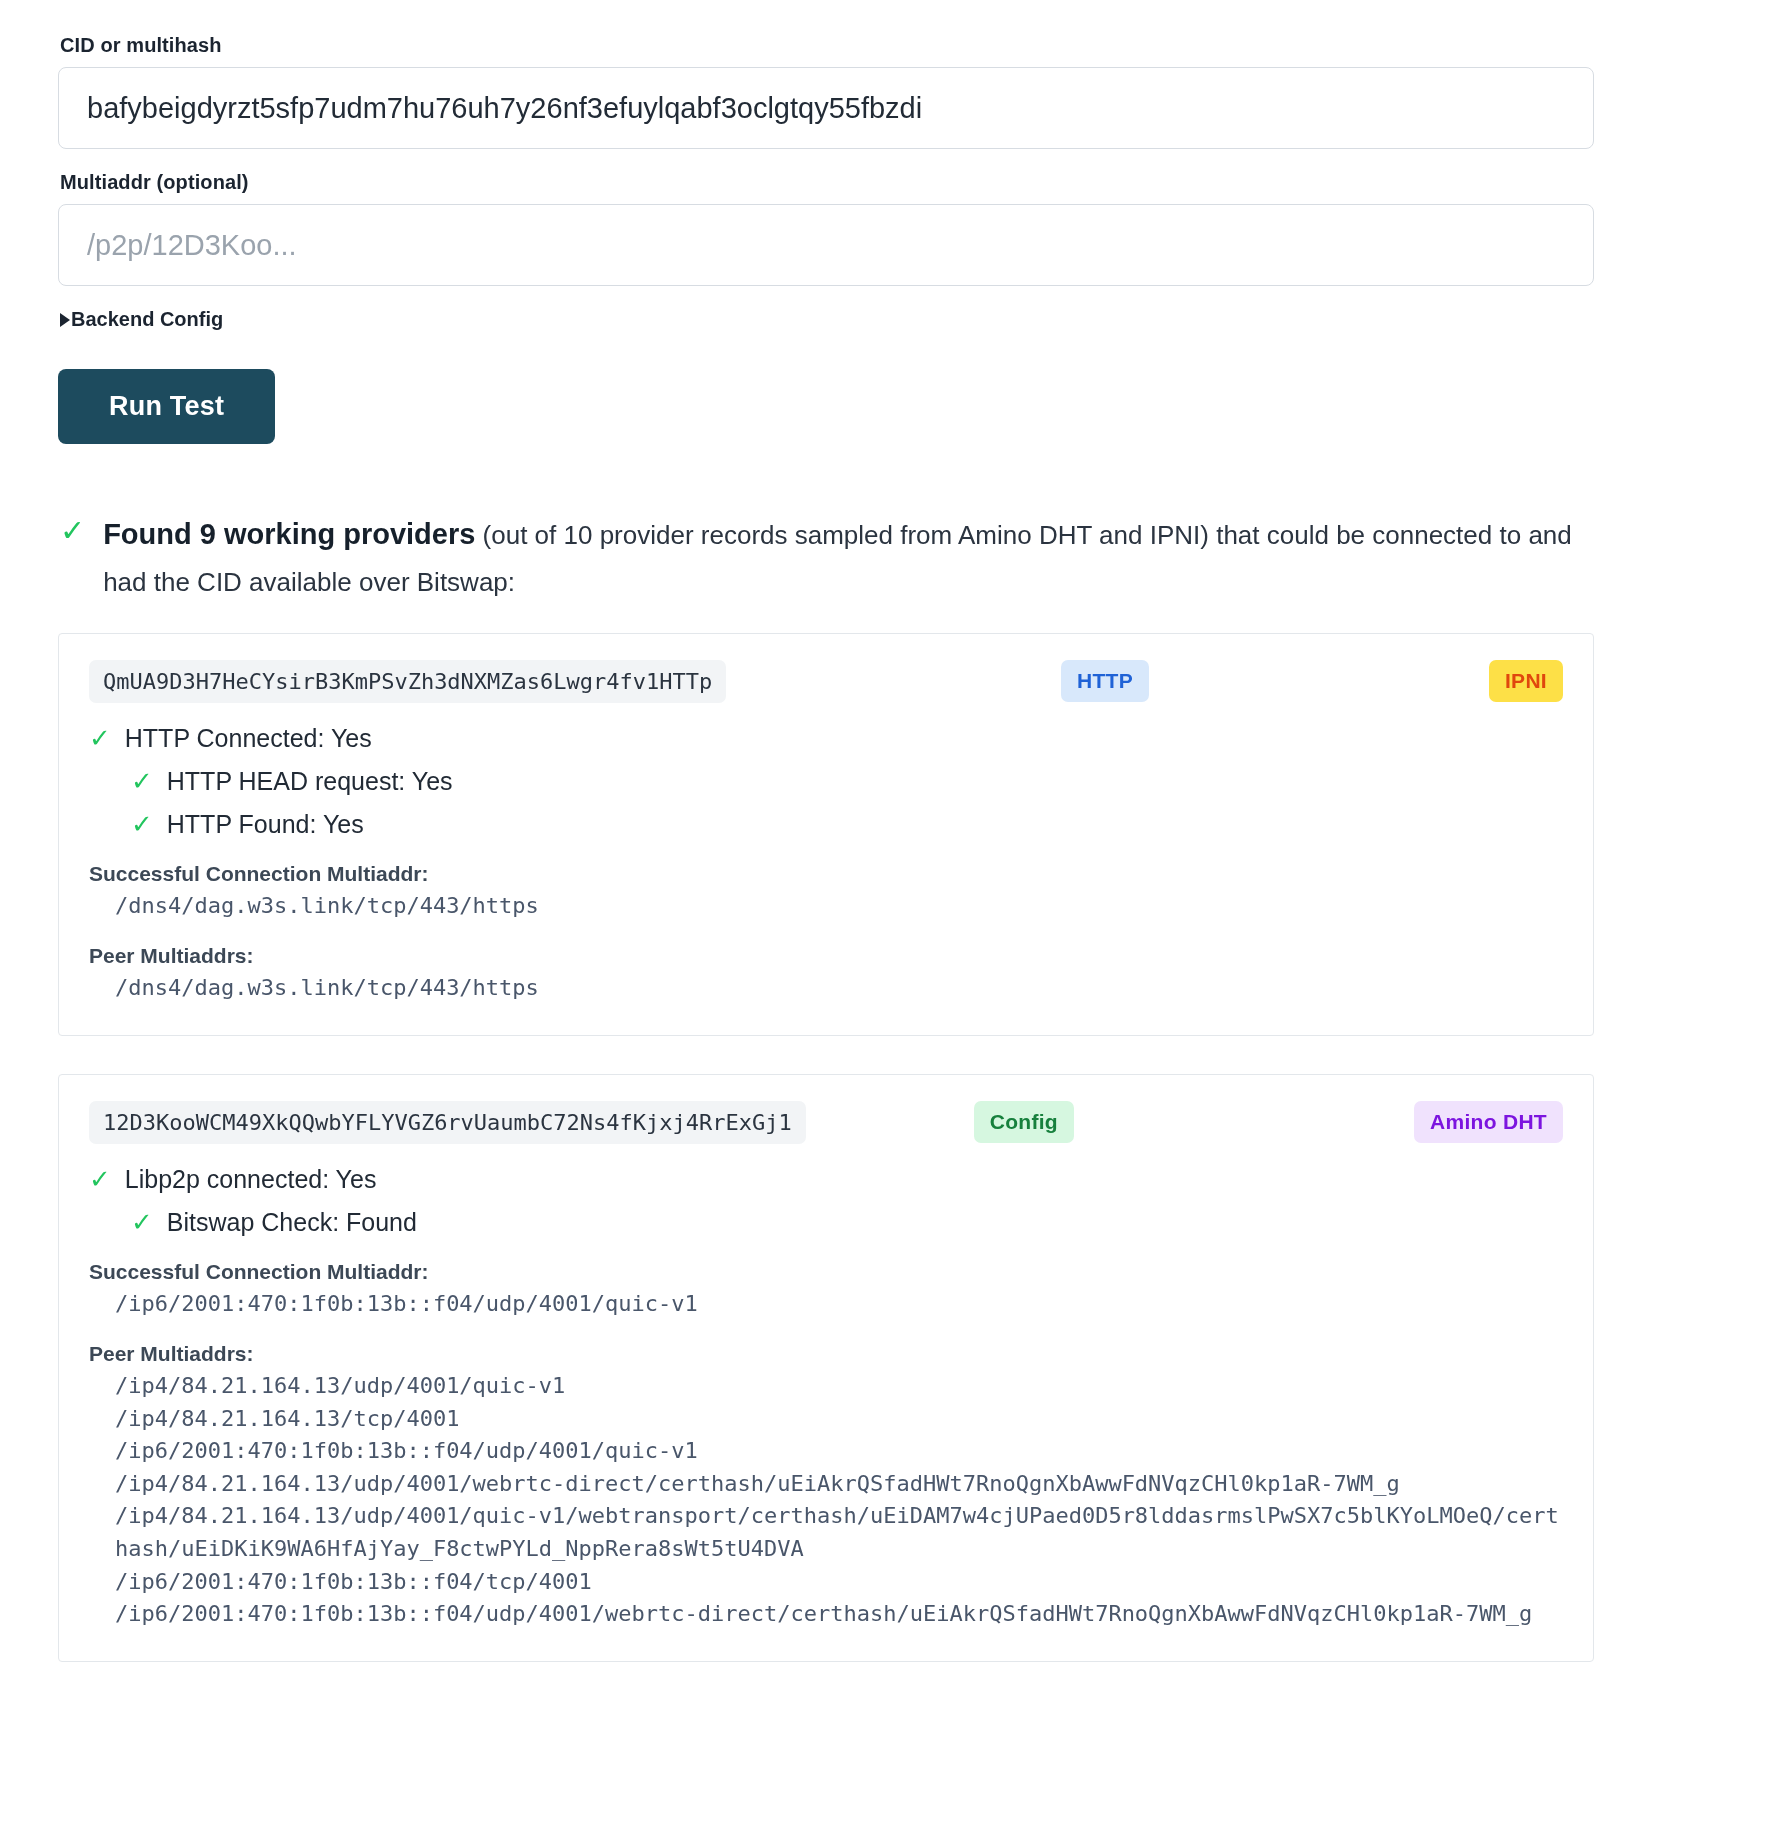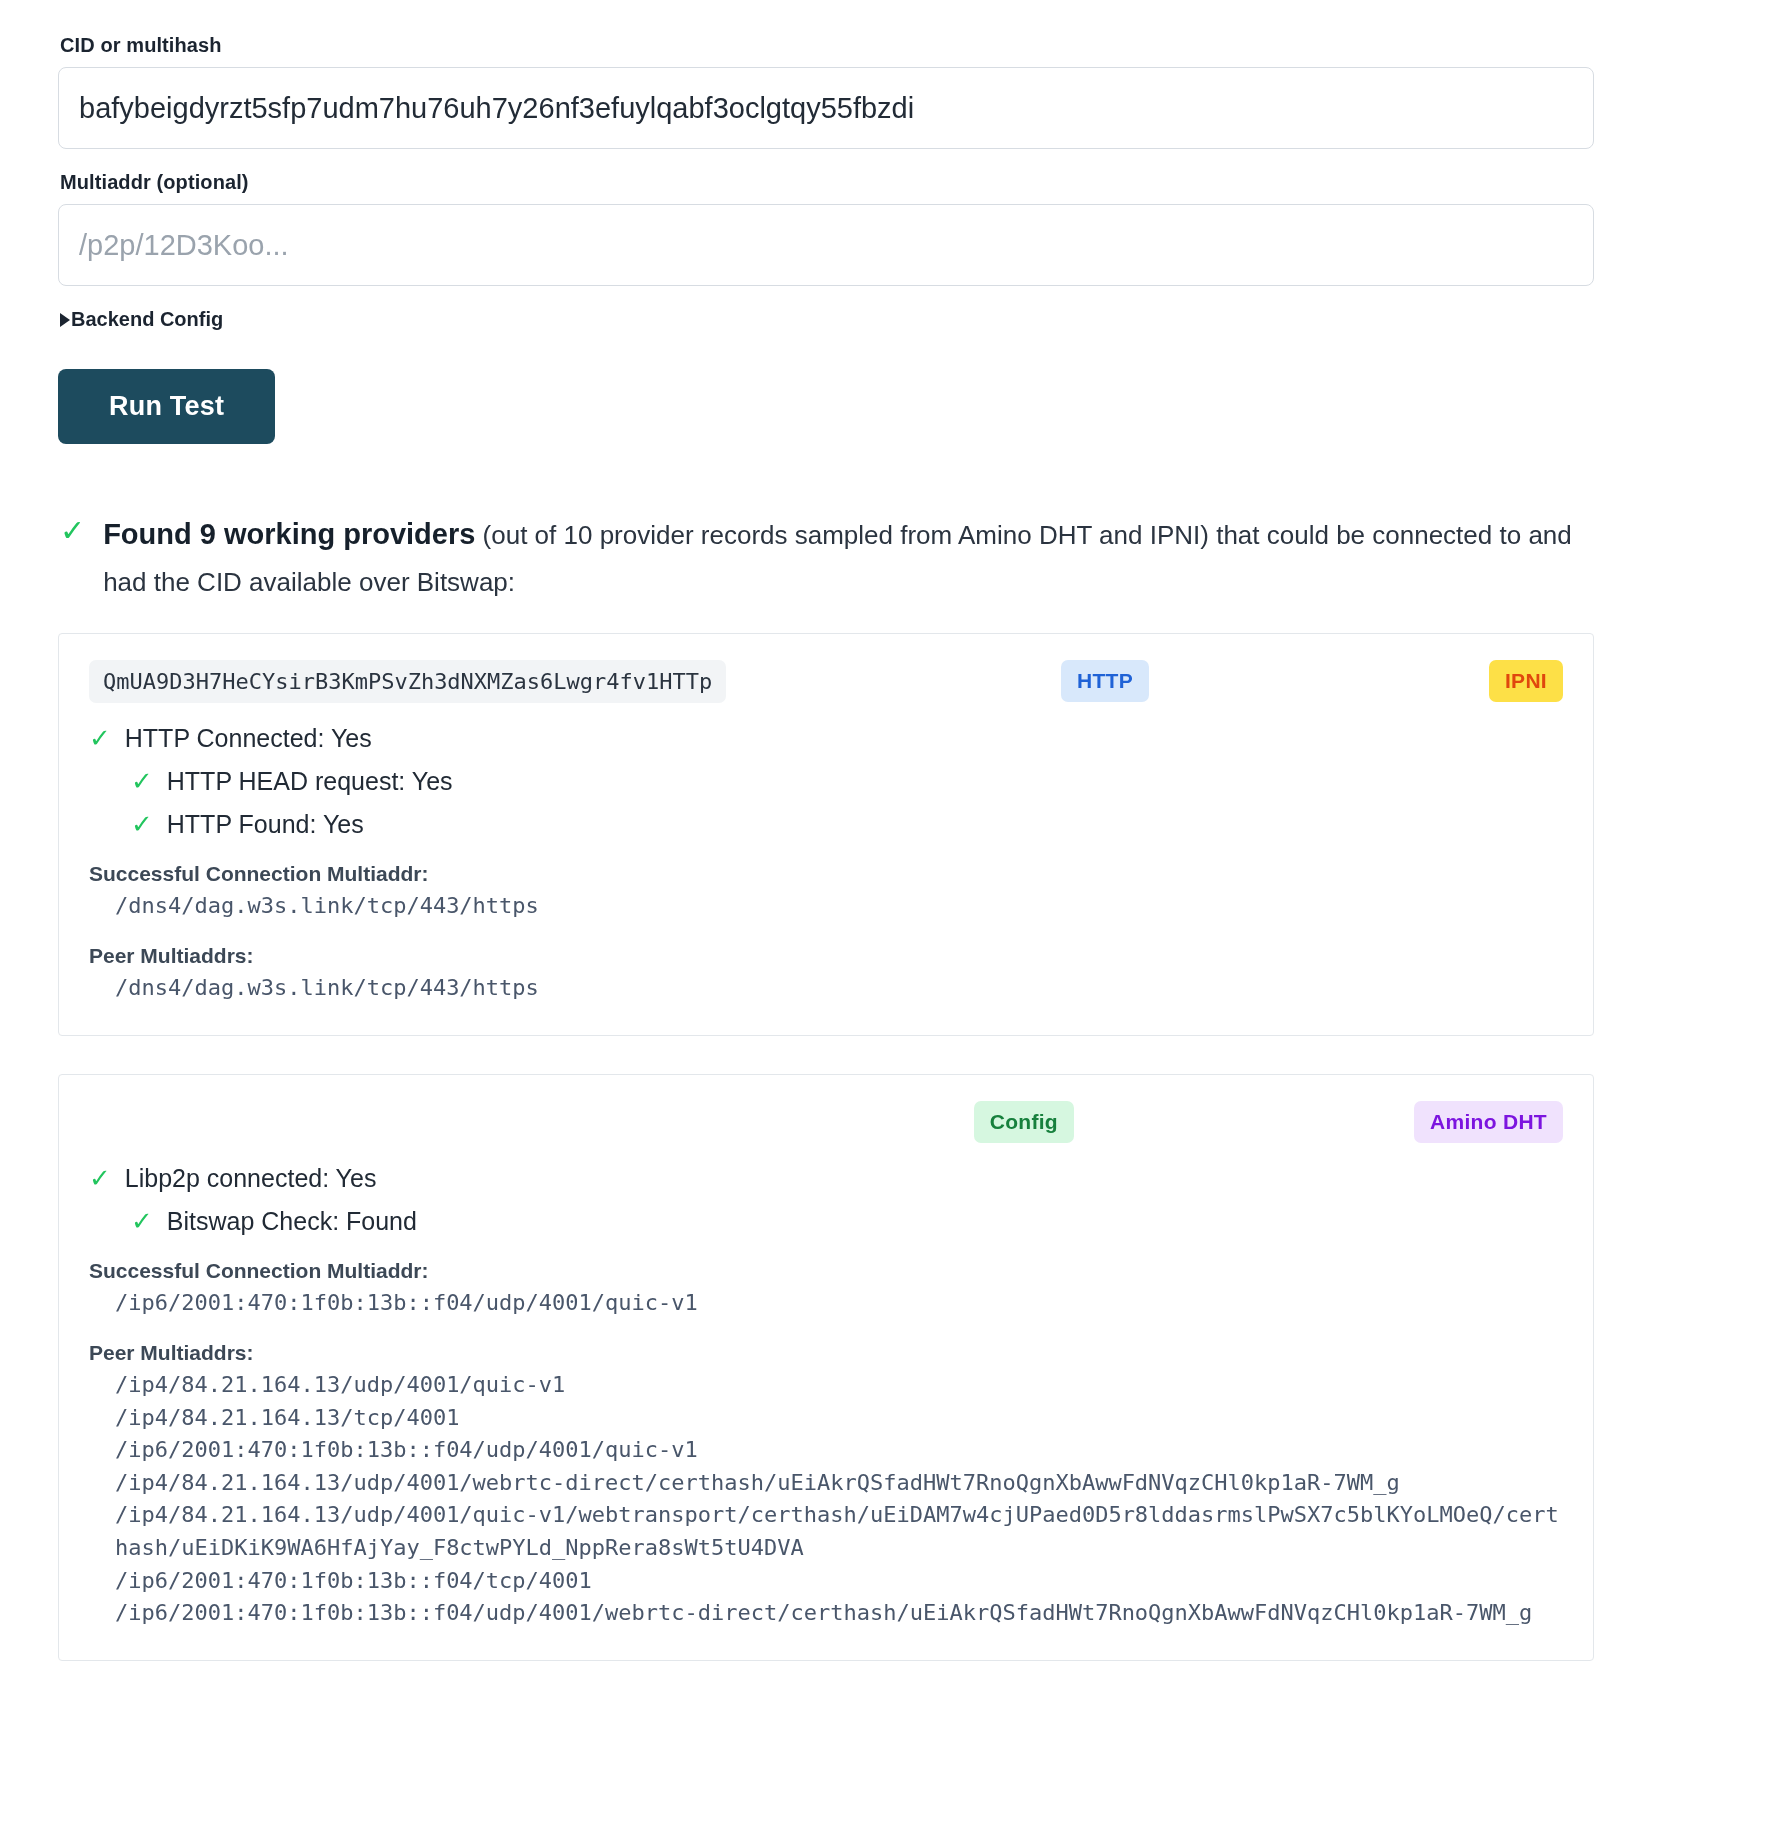--- a/index.html
+++ b/index.html
@@ -32,21 +32,21 @@
   .text-input {
     display: block;
     width: 100%;
     height: 82px;
     border: 1.5px solid #d7dce2;
     border-radius: 8px;
     background: #ffffff;
     font-family: "Liberation Sans", sans-serif;
     font-size: 29px;
     color: #222b36;
-    padding: 0 20px;
+    padding: 0 28px;
     outline: none;
   }
   .text-input::placeholder { color: #9aa3ad; }
   .field-block { margin-bottom: 22px; }
 
   .disclosure {
     display: flex;
     align-items: center;
     gap: 1px;
     font-size: 20px;
@@ -225,20 +225,21 @@
     <div class="section-label">Successful Connection Multiaddr:</div>
     <div class="addr">/dns4/dag.w3s.link/tcp/443/https</div>
 
     <div class="section-label">Peer Multiaddrs:</div>
     <div class="addr">/dns4/dag.w3s.link/tcp/443/https</div>
   </div>
 
   
   <div class="card">
     <div class="card-head">
+      <span class="peer-id">12D3KooWCM49XkQQwbYFLYVGZ6rvUaumbC72Ns4fKjxj4RrExGj1</span>
       <span class="badges">
         <span class="badge badge-bitswap">Config</span>
         <span class="badge badge-dht">Amino DHT</span>
       </span>
     </div>
 
     <div class="check-row">
       <span class="tick">✓</span>
       <span>Libp2p connected: Yes</span>
     </div>

